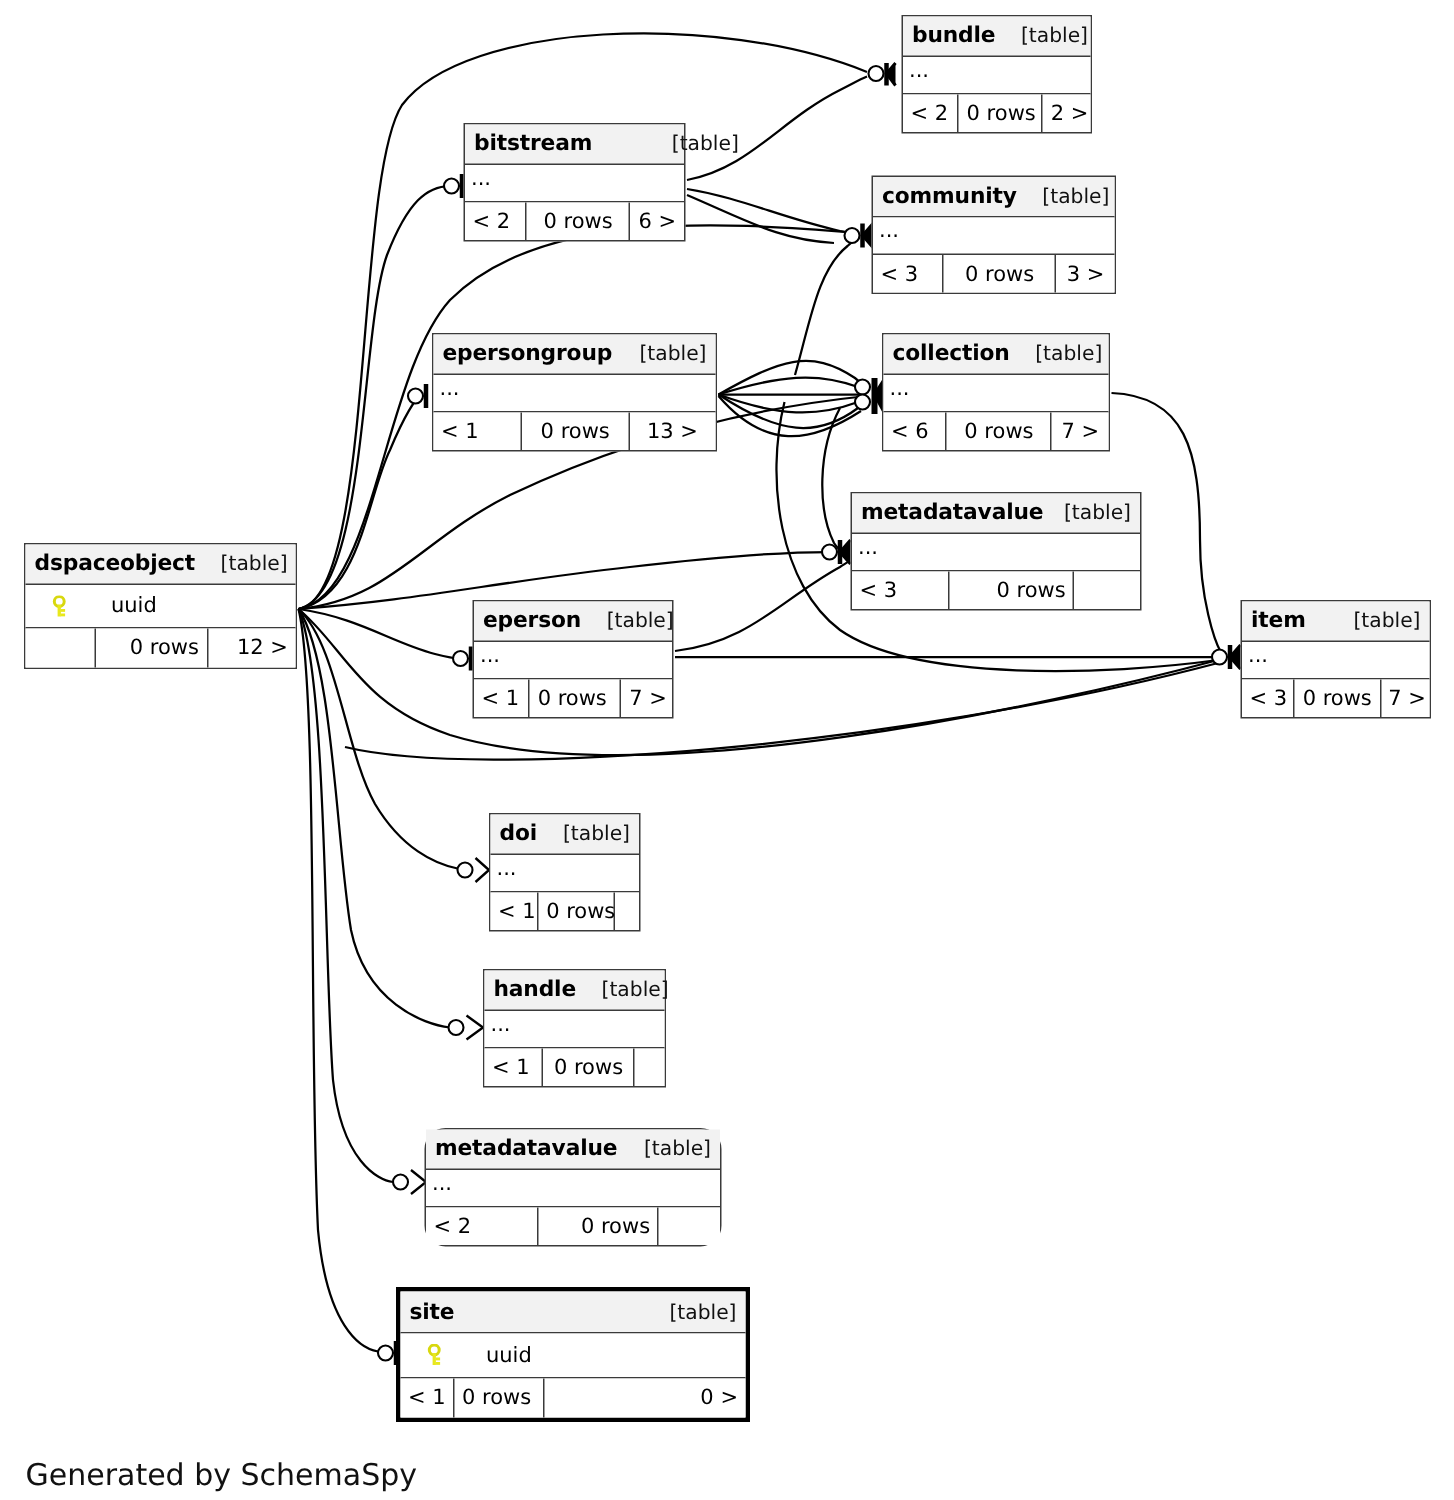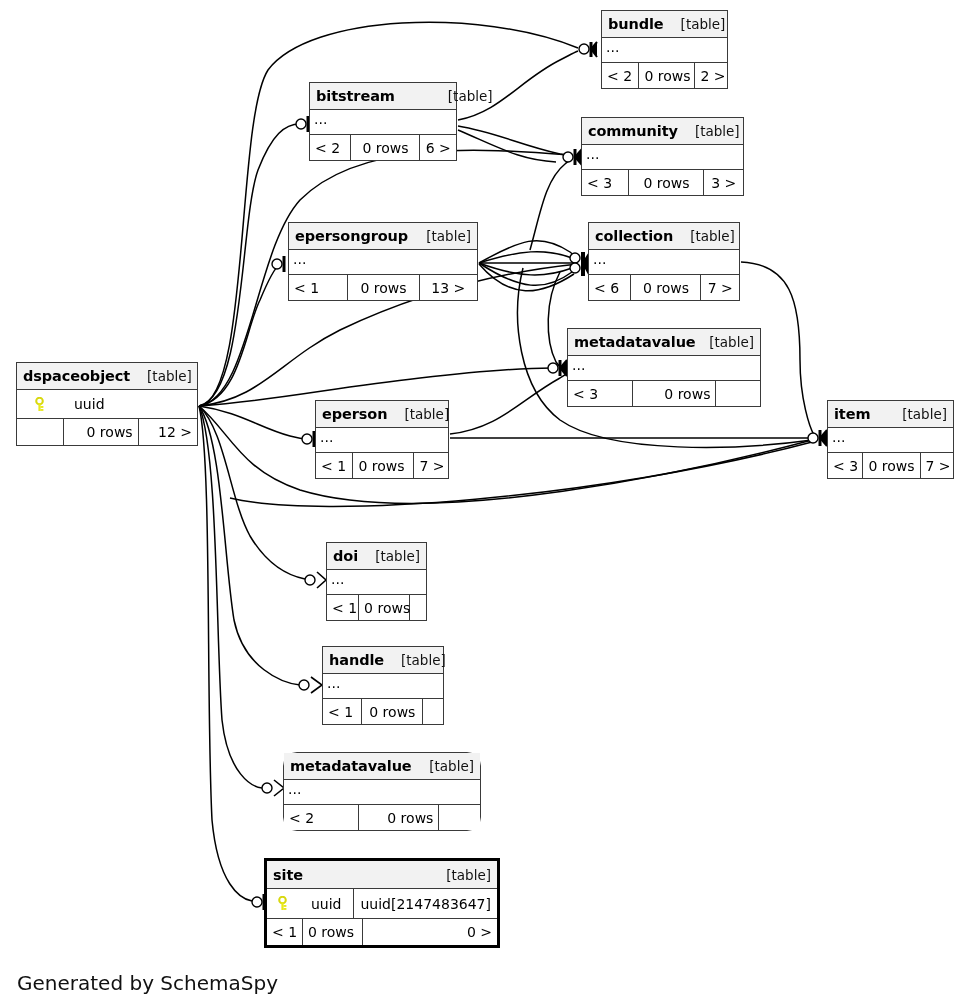--- a/index.html
+++ b/index.html
@@ -426,21 +426,20 @@
         <div class="tn-body" style="height: 30px;">
           <span class="tn-keycell">
             <svg class="key-icon" width="13" height="15" viewBox="0 0 13 15" xmlns="http://www.w3.org/2000/svg">
               <circle cx="6.5" cy="4" r="3.3" fill="none" stroke="#d8d80f" stroke-width="2"></circle>
               <rect x="5.4" y="6" width="2.2" height="8" fill="#e8e81c"></rect>
               <rect x="7.4" y="9" width="3" height="1.9" fill="#e8e81c"></rect>
               <rect x="7.4" y="12" width="3" height="1.9" fill="#e8e81c"></rect>
             </svg>
           </span>
           <span class="tn-colname">uuid</span>
-          <span class="tn-coltype">uuid[2147483647]</span>
         </div>
         <div class="tn-foot" style="height: 26px;">
           <div class="f-left" style="width: 15.6522%;">&lt; 1</div>
           <div class="f-left" style="width: 26.087%;">0 rows</div>
           <div class="f-right" style="width: 58.2609%;">0 &gt;</div>
         </div>
       </div>
     </div>
 
   <div id="footer-note">Generated by SchemaSpy</div>

